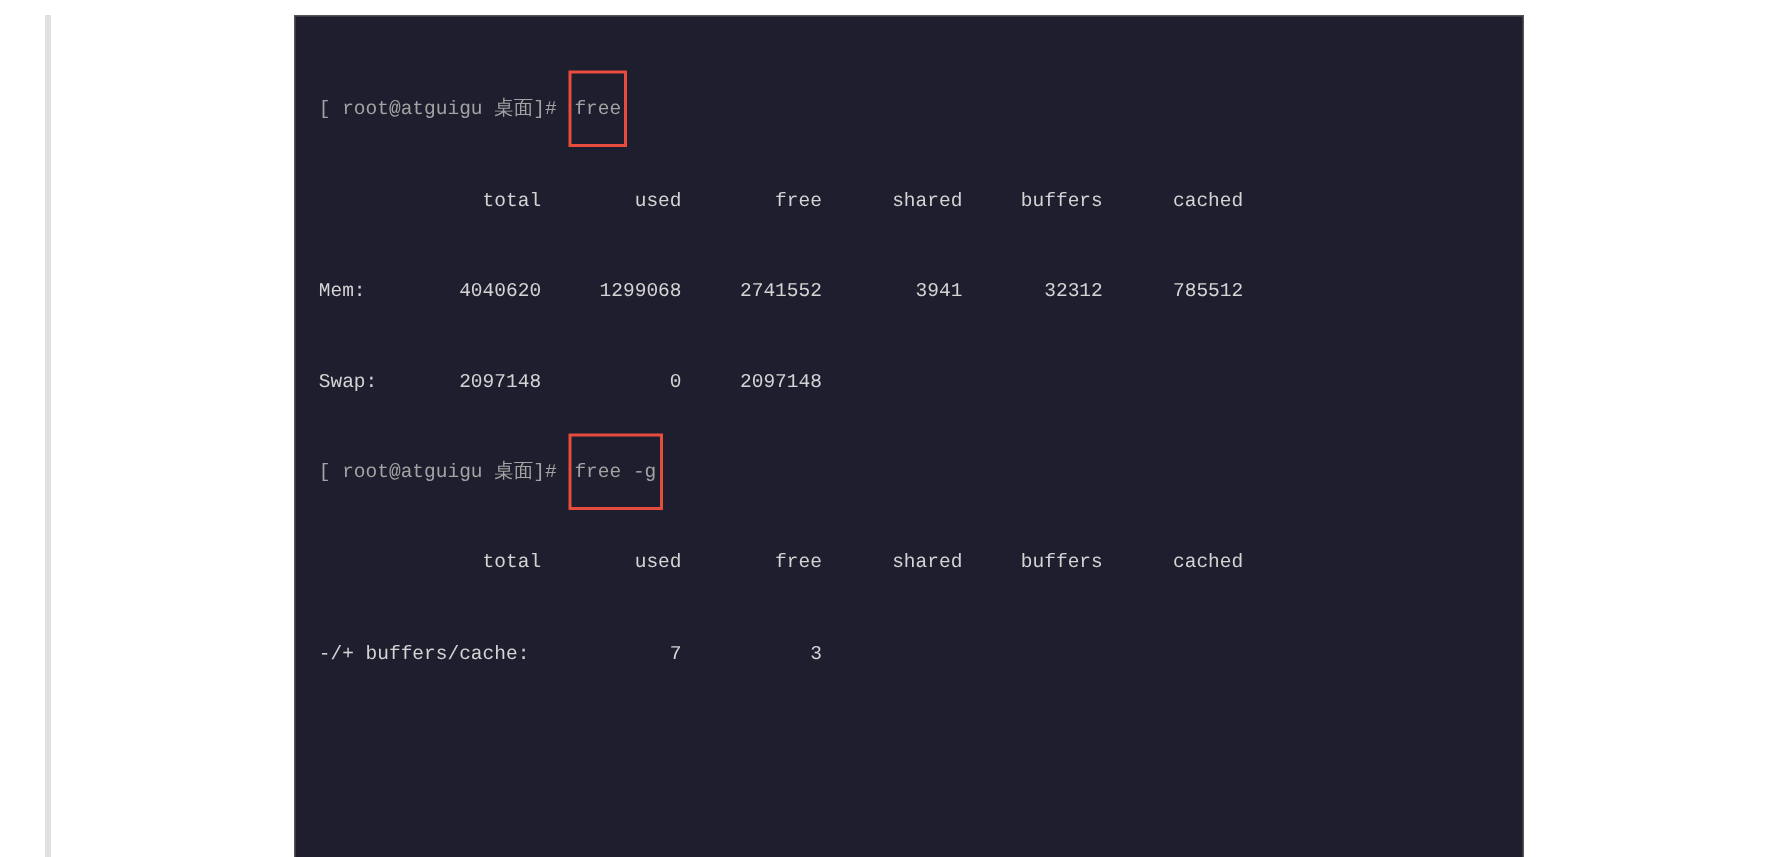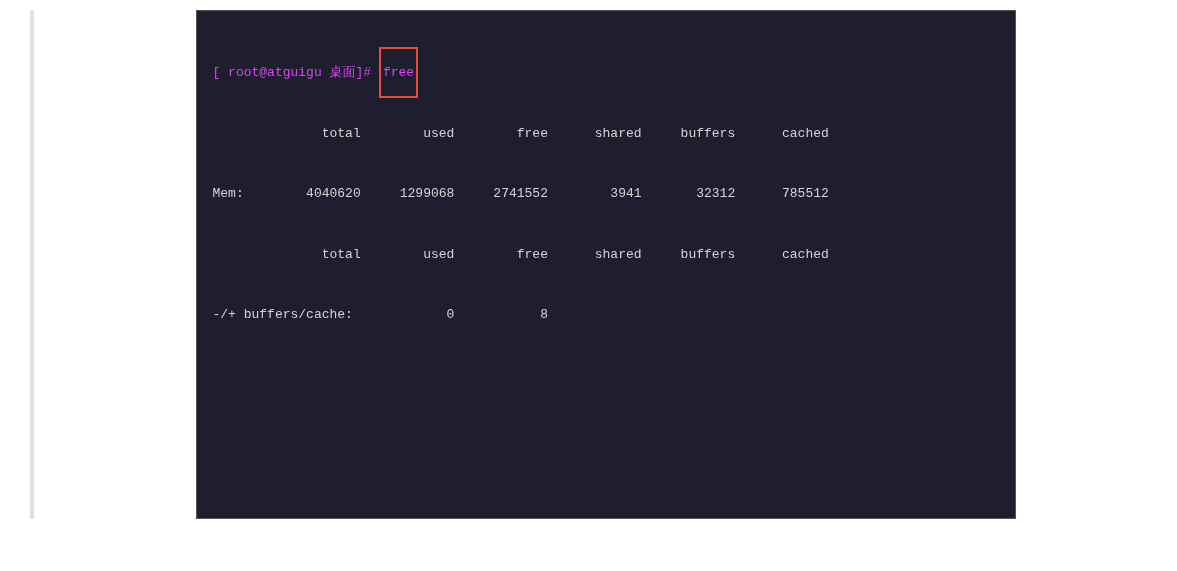--- a/index.html
+++ b/index.html
@@ -37,21 +37,21 @@
     }
 
     .highlight-box {
       display: inline;
       border: 2px solid #e74c3c;
       padding: 16px 2px;
       background: transparent;
     }
 
     .cmd-text {
-      color: #d946ef;
+      color: #a3a3a3;
     }
 
     
     .terminal-section {
       display: flex;
       flex-direction: row;
     }
 
     .left-border {
       width: 4px;
@@ -71,22 +71,24 @@
 
 <div class="main-container">
 
   <div class="terminal-section">
     <div class="left-border"></div>
     <div class="terminal-container">
       <div class="terminal">
         <span class="terminal-line"><span class="cmd-text">[ root@atguigu 桌面]# </span><span class="highlight-box"><span class="cmd-text">free</span></span></span>
         <span class="terminal-line">              total        used        free      shared     buffers      cached</span>
         <span class="terminal-line">Mem:        4040620     1299068     2741552        3941       32312      785512</span>
+        <span class="terminal-line">Swap:       2097148           0     2097148</span>
+        <span class="terminal-line"><span class="cmd-text">[ root@atguigu 桌面]# </span><span class="highlight-box"><span class="cmd-text">free -g</span></span></span>
         <span class="terminal-line">              total        used        free      shared     buffers      cached</span>
-        <span class="terminal-line">-/+ buffers/cache:            0           8</span>
+        <span class="terminal-line">-/+ buffers/cache:            7           3</span>
         
         
         
         
         
         
         
       </div>
     </div>
   </div>

